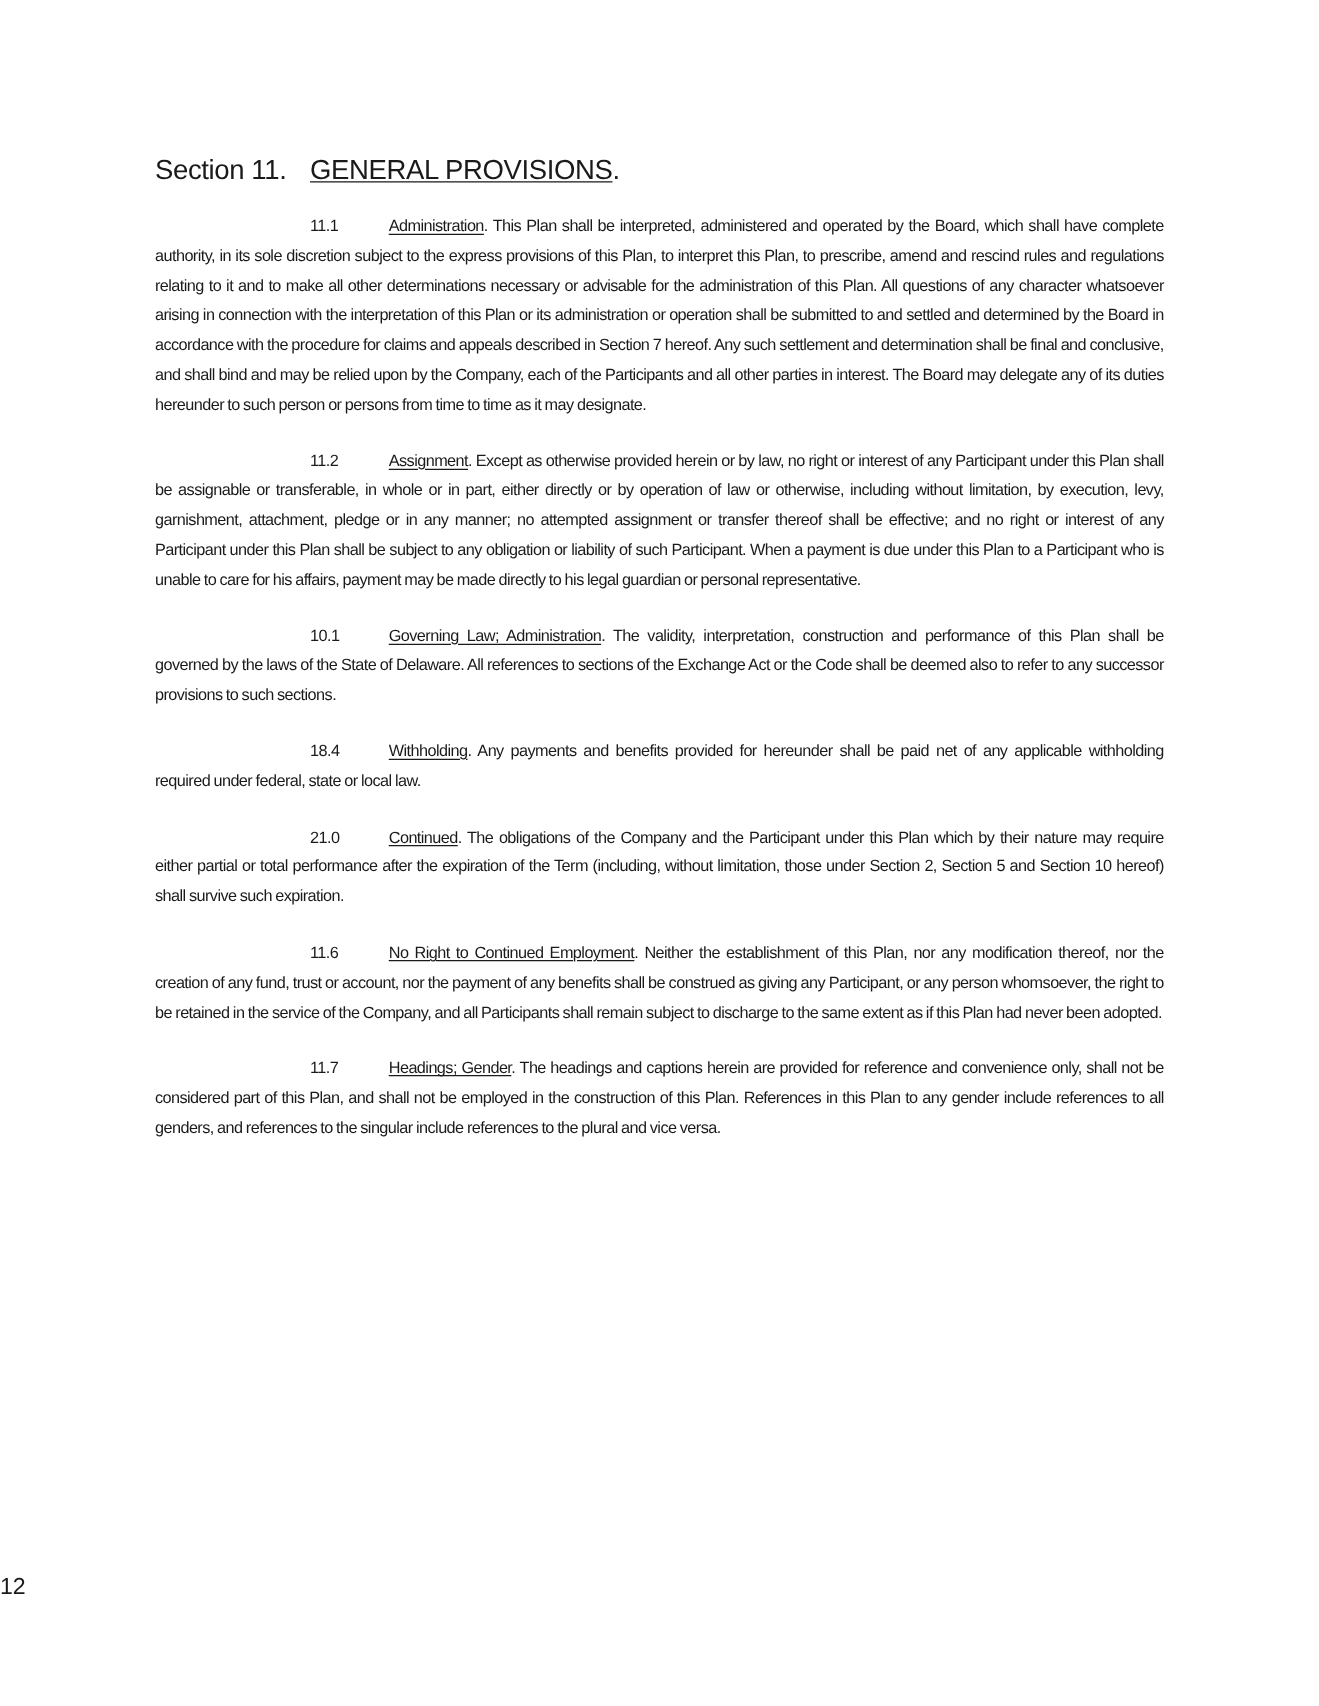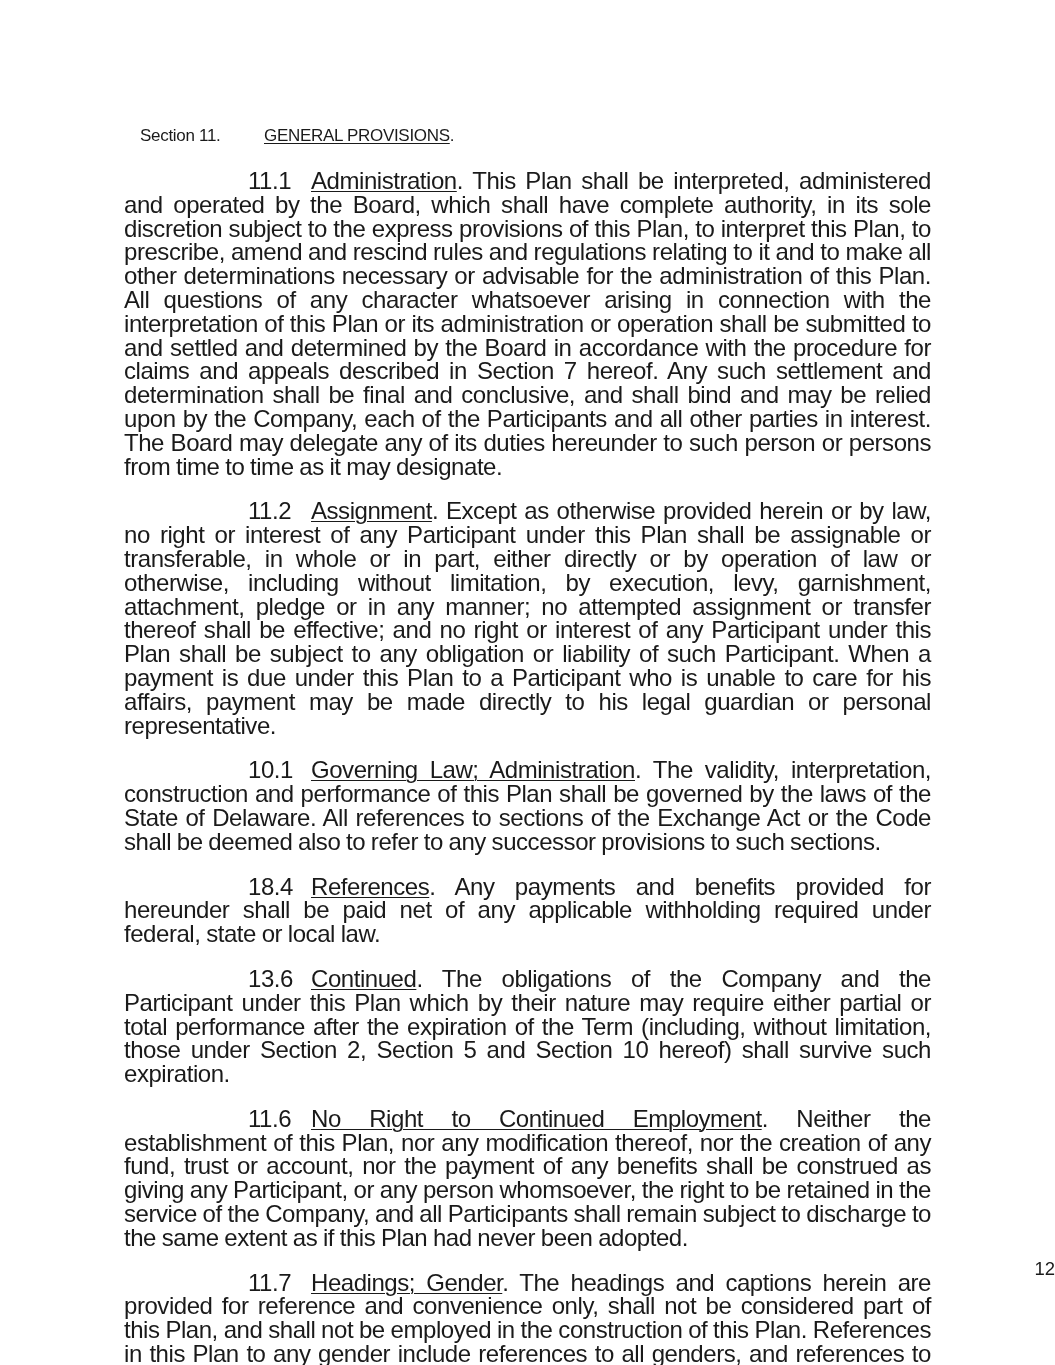--- a/index.html
+++ b/index.html
@@ -15,55 +15,55 @@
       font-family: "Liberation Sans", sans-serif;
       color: #1a1a1a;
     }
     .page {
       position: absolute;
       left: 124px;
       top: 124px;
       width: 807px;
     }
     .section-heading {
-      font-size: 17px;
+      font-size: 22px;
       line-height: 24px;
       height: 24px;
-      margin: 0 0 21px 16px;
+      margin: 0 0 21px 0;
       letter-spacing: -0.3px;
       white-space: nowrap;
     }
     .section-heading .sec-num {
       display: inline-block;
       width: 124px;
     }
     .u {
       text-decoration: underline;
       text-underline-offset: 2px;
       text-decoration-thickness: 1px;
     }
     .para {
-      font-size: 24px;
+      font-size: 13px;
       line-height: 23.8px;
       text-align: justify;
       margin: 0 0 21px 0;
       letter-spacing: -0.45px;
       word-spacing: -0.5px;
     }
     .para .num {
       display: inline-block;
       margin-left: 124px;
       width: 63px;
     }
     .page-number {
       position: absolute;
       left: 0;
       width: 1055px;
       top: 1257px;
-      text-align: right;
+      text-align: left;
       font-size: 18.5px;
       line-height: 24px;
     }
   </style>
 </head>
 <body>
 
 <div class="page">
 
   <div class="section-heading">
@@ -76,25 +76,25 @@
 
   <p class="para">
     <span class="num">11.2</span><span class="u">Assignment</span><span>. Except as otherwise provided herein or by law, no right or interest of any Participant under this Plan shall be assignable or transferable, in whole or in part, either directly or by operation of law or otherwise, including without limitation, by execution, levy, garnishment, attachment, pledge or in any manner; no attempted assignment or transfer thereof shall be effective; and no right or interest of any Participant under this Plan shall be subject to any obligation or liability of such Participant. When a payment is due under this Plan to a Participant who is unable to care for his affairs, payment may be made directly to his legal guardian or personal representative.</span>
   </p>
 
   <p class="para">
     <span class="num">10.1</span><span class="u">Governing Law; Administration</span><span>. The validity, interpretation, construction and performance of this Plan shall be governed by the laws of the State of Delaware.  All references to sections of the Exchange Act or the Code shall be deemed also to refer to any successor provisions to such sections.</span>
   </p>
 
   <p class="para">
-    <span class="num">18.4</span><span class="u">References</span><span>. Any payments and benefits provided for hereunder shall be paid net of any applicable withholding required under federal, state or local law.</span>
+    <span class="num">18.4</span><span class="u">Withholding</span><span>. Any payments and benefits provided for hereunder shall be paid net of any applicable withholding required under federal, state or local law.</span>
   </p>
 
   <p class="para">
-    <span class="num">13.6</span><span class="u">Continued</span><span>. The obligations of the Company and the Participant under this Plan which by their nature may require either partial or total performance after the expiration of the Term (including, without limitation, those under Section 2, Section 5 and Section 10 hereof) shall survive such expiration.</span>
+    <span class="num">21.0</span><span class="u">Continued</span><span>. The obligations of the Company and the Participant under this Plan which by their nature may require either partial or total performance after the expiration of the Term (including, without limitation, those under Section 2, Section 5 and Section 10 hereof) shall survive such expiration.</span>
   </p>
 
   <p class="para">
     <span class="num">11.6</span><span class="u">No Right to Continued Employment</span><span>. Neither the establishment of this Plan, nor any modification thereof, nor the creation of any fund, trust or account, nor the payment of any benefits shall be construed as giving any Participant, or any person whomsoever, the right to be retained in the service of the Company, and all Participants shall remain subject to discharge to the same extent as if this Plan had never been adopted.</span>
   </p>
 
   <p class="para">
     <span class="num">11.7</span><span class="u">Headings; Gender</span><span>. The headings and captions herein are provided for reference and convenience only, shall not be considered part of this Plan, and shall not be employed in the construction of this Plan. References in this Plan to any gender include references to all genders, and references to the singular include references to the plural and vice versa.</span>
   </p>
 

